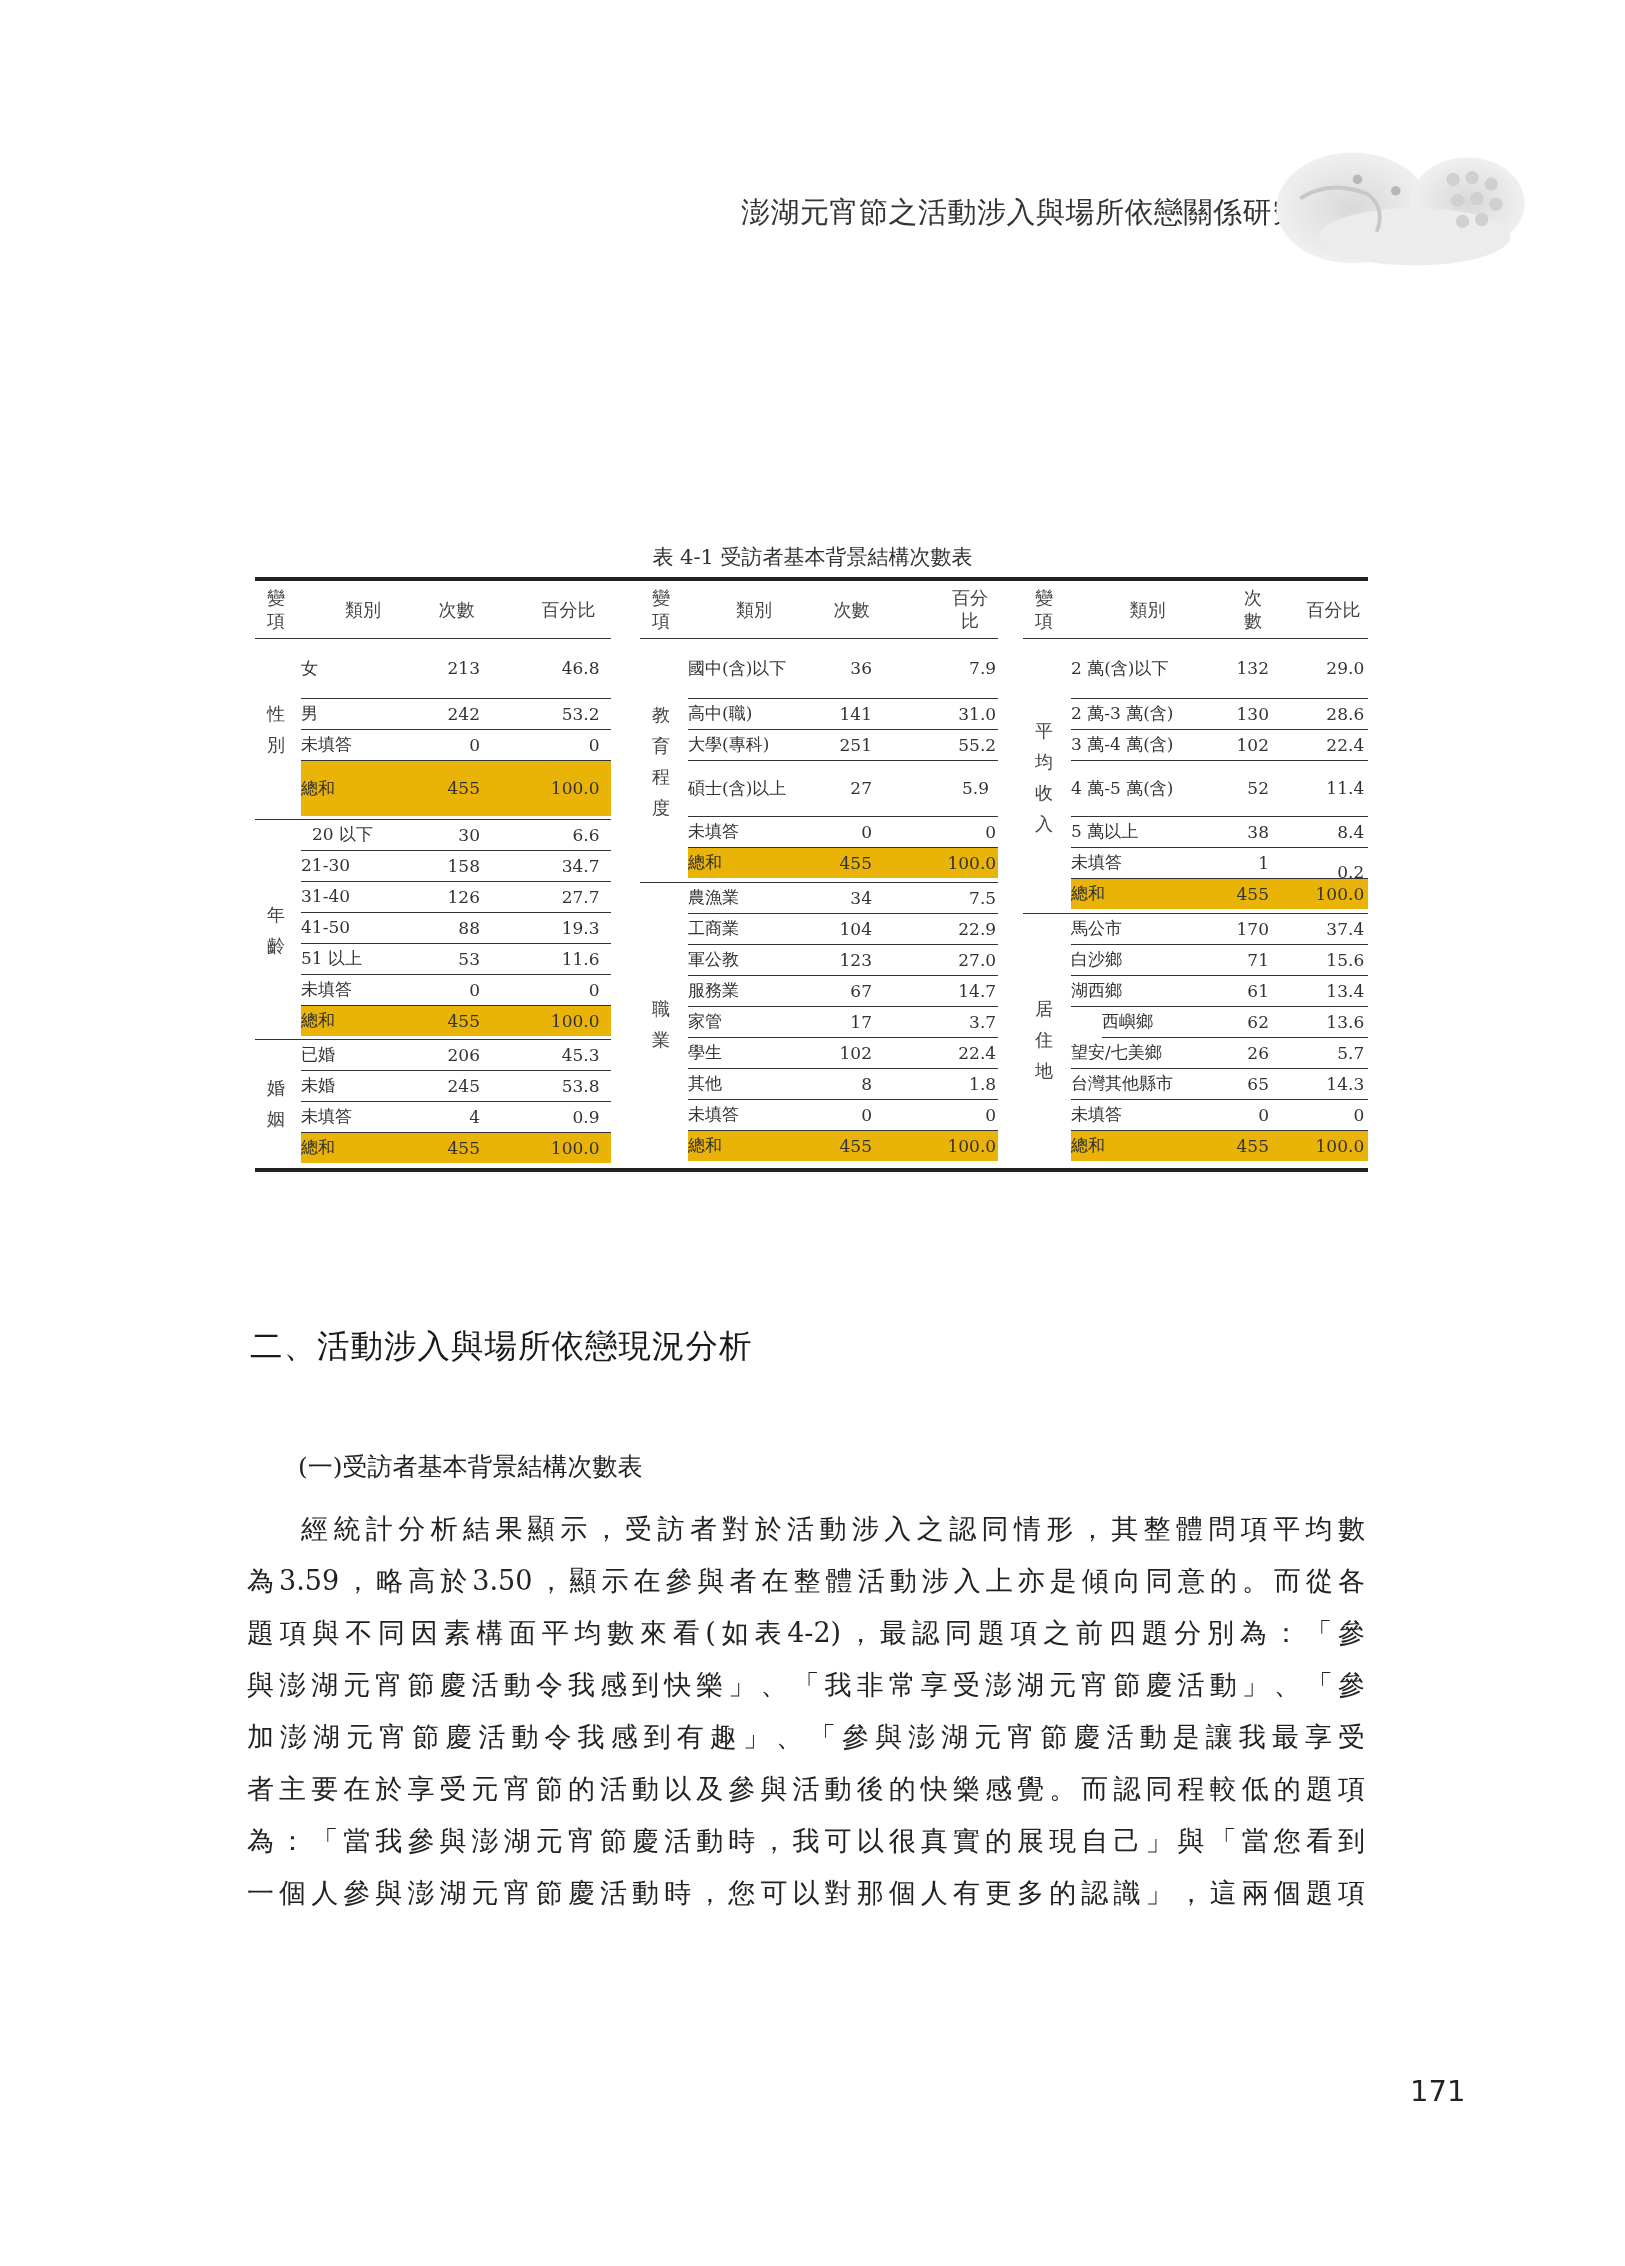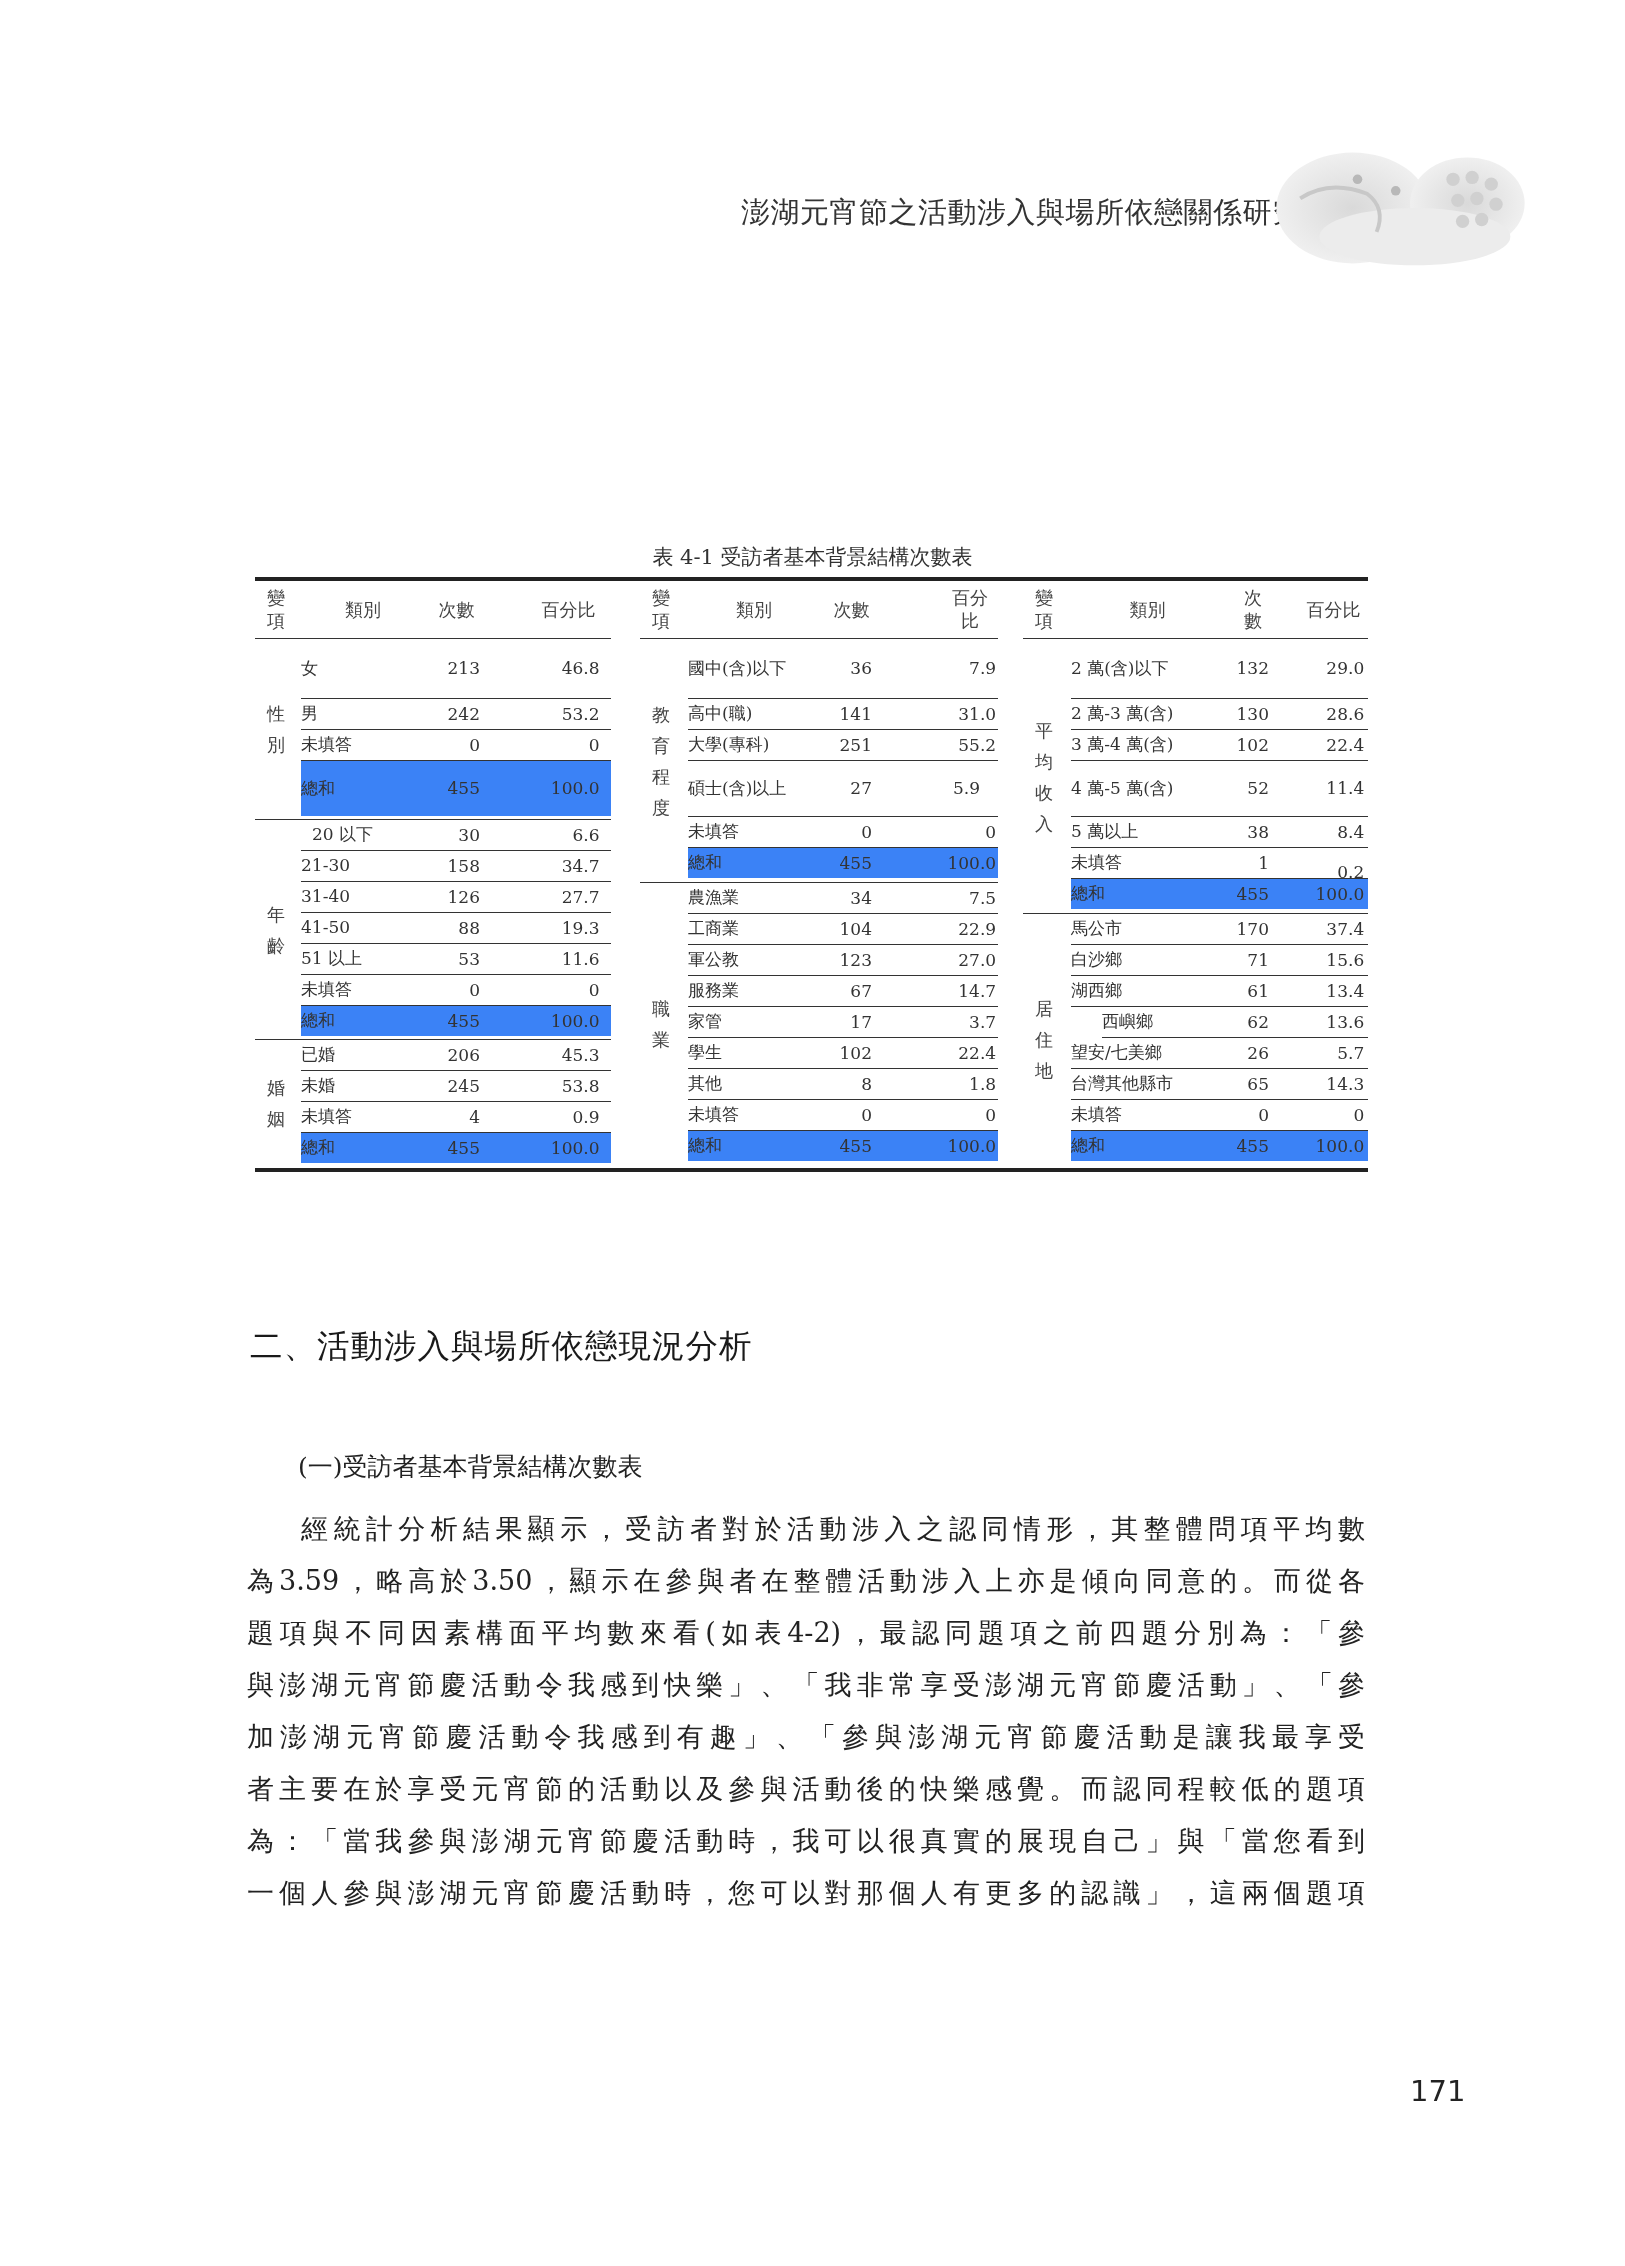--- a/index.html
+++ b/index.html
@@ -12,21 +12,21 @@
   .tbl { position:absolute; left:255px; top:577px; width:1113px; }
   .tbl .rule-top { position:absolute; left:0; top:0; width:1113px; height:3.8px; background:#222; }
   .tbl .rule-bottom { position:absolute; left:0; width:1113px; height:3.8px; background:#222; }
   .grp { position:absolute; top:3.8px; }
   .grp-head { position:relative; height:57px; border-bottom:1.9px solid #333; font-size:18px; color:#444; }
   .grp-head span { position:absolute; line-height:23px; text-align:center; }
   .block { position:relative; border-bottom:1.9px solid #333; }
   .block.last { border-bottom:none; }
   .vlabel { position:absolute; left:0; width:42px; font-size:18px; color:#444; text-align:center; line-height:31px; }
   .row { position:relative; border-bottom:1.9px solid #333; font-size:17px; color:#333; }
-  .row.total { background:#3b82f6; border-bottom:none; }
+  .row.total { background:#eab308; border-bottom:none; }
   .row span { position:absolute; top:0; bottom:0; display:flex; align-items:center; }
   .row .cat { left:0; line-height:27px; }
   .row .cnt, .row .pct { justify-content:flex-end; }
   .heading2 { position:absolute; left:250px; top:1325px; font-size:32.5px; color:#1a1a1a; letter-spacing:1px; }
   .heading3 { position:absolute; left:298px; top:1450px; font-size:25px; color:#222; }
   .para { position:absolute; left:247px; top:1503px; width:1118px; font-size:27px; line-height:52px; color:#222; }
   .para .line { display:block; white-space:nowrap; text-align:justify; text-align-last:justify; }
   .para .line.first { padding-left:54px; }
   .pagenum { position:absolute; left:1410px; top:2074px; font-family:"DejaVu Sans","Liberation Sans",sans-serif; font-size:29px; color:#222; }
 </style>
@@ -206,21 +206,21 @@
             <span class="pct" style="right: 1.9px;">31.0</span>
           </div>
           <div class="row" style="height: 30px;">
             <span class="cat" style="width: 113px; left: 0px;">大學(專科)</span>
             <span class="cnt" style="right: 126px;">251</span>
             <span class="pct" style="right: 1.9px;">55.2</span>
           </div>
           <div class="row" style="height: 55px;">
             <span class="cat" style="width: 113px; left: 0px;">碩士(含)以上</span>
             <span class="cnt" style="right: 126px;">27</span>
-            <span class="pct" style="right: 18px;">5.9</span>
+            <span class="pct" style="right: 9px;">5.9</span>
           </div>
           <div class="row" style="height: 30px;">
             <span class="cat" style="width: 113px; left: 0px;">未填答</span>
             <span class="cnt" style="right: 126px;">0</span>
             <span class="pct" style="right: 1.9px;">0</span>
           </div>
           <div class="row total" style="height: 30px; border-bottom: none;">
             <span class="cat" style="width: 113px; left: 0px;">總和</span>
             <span class="cnt" style="right: 126px;">455</span>
             <span class="pct" style="right: 1.9px;">100.0</span>

